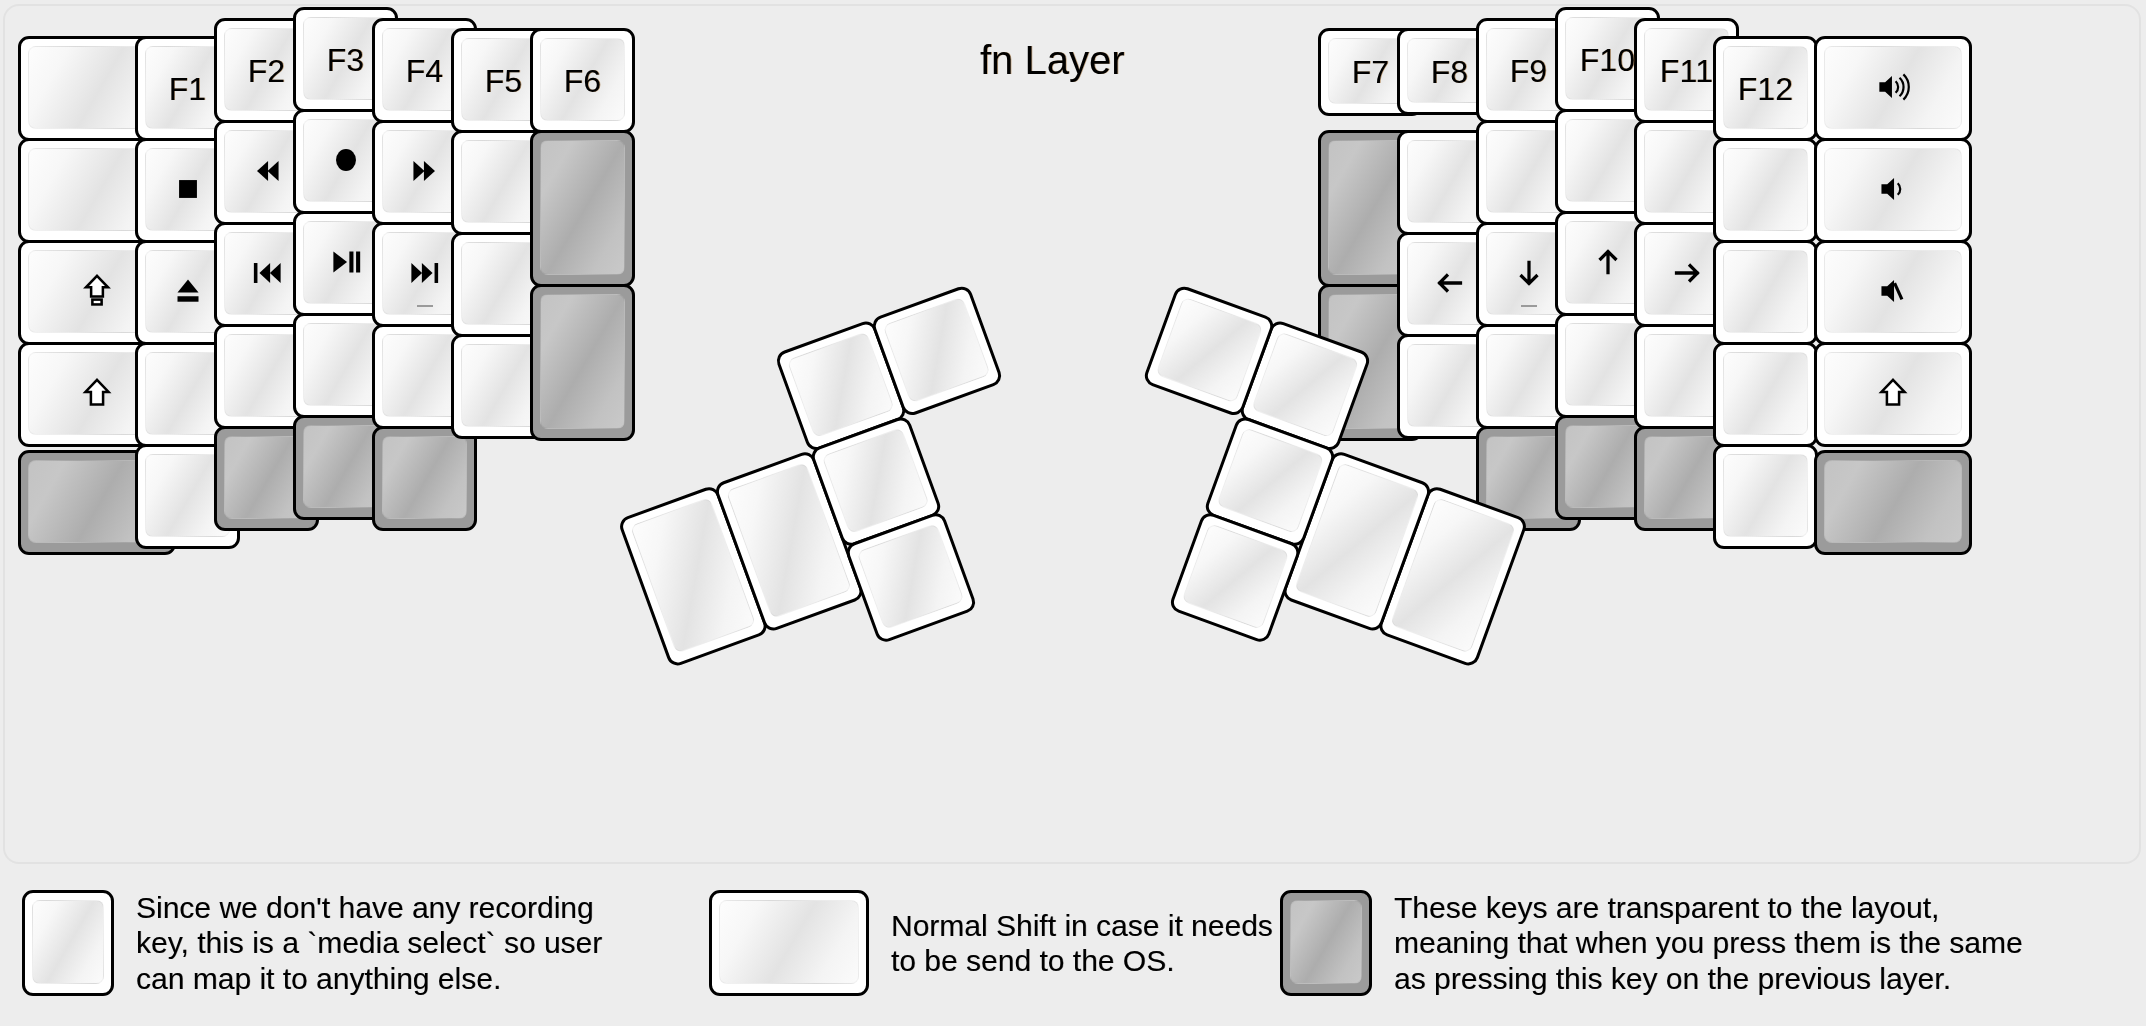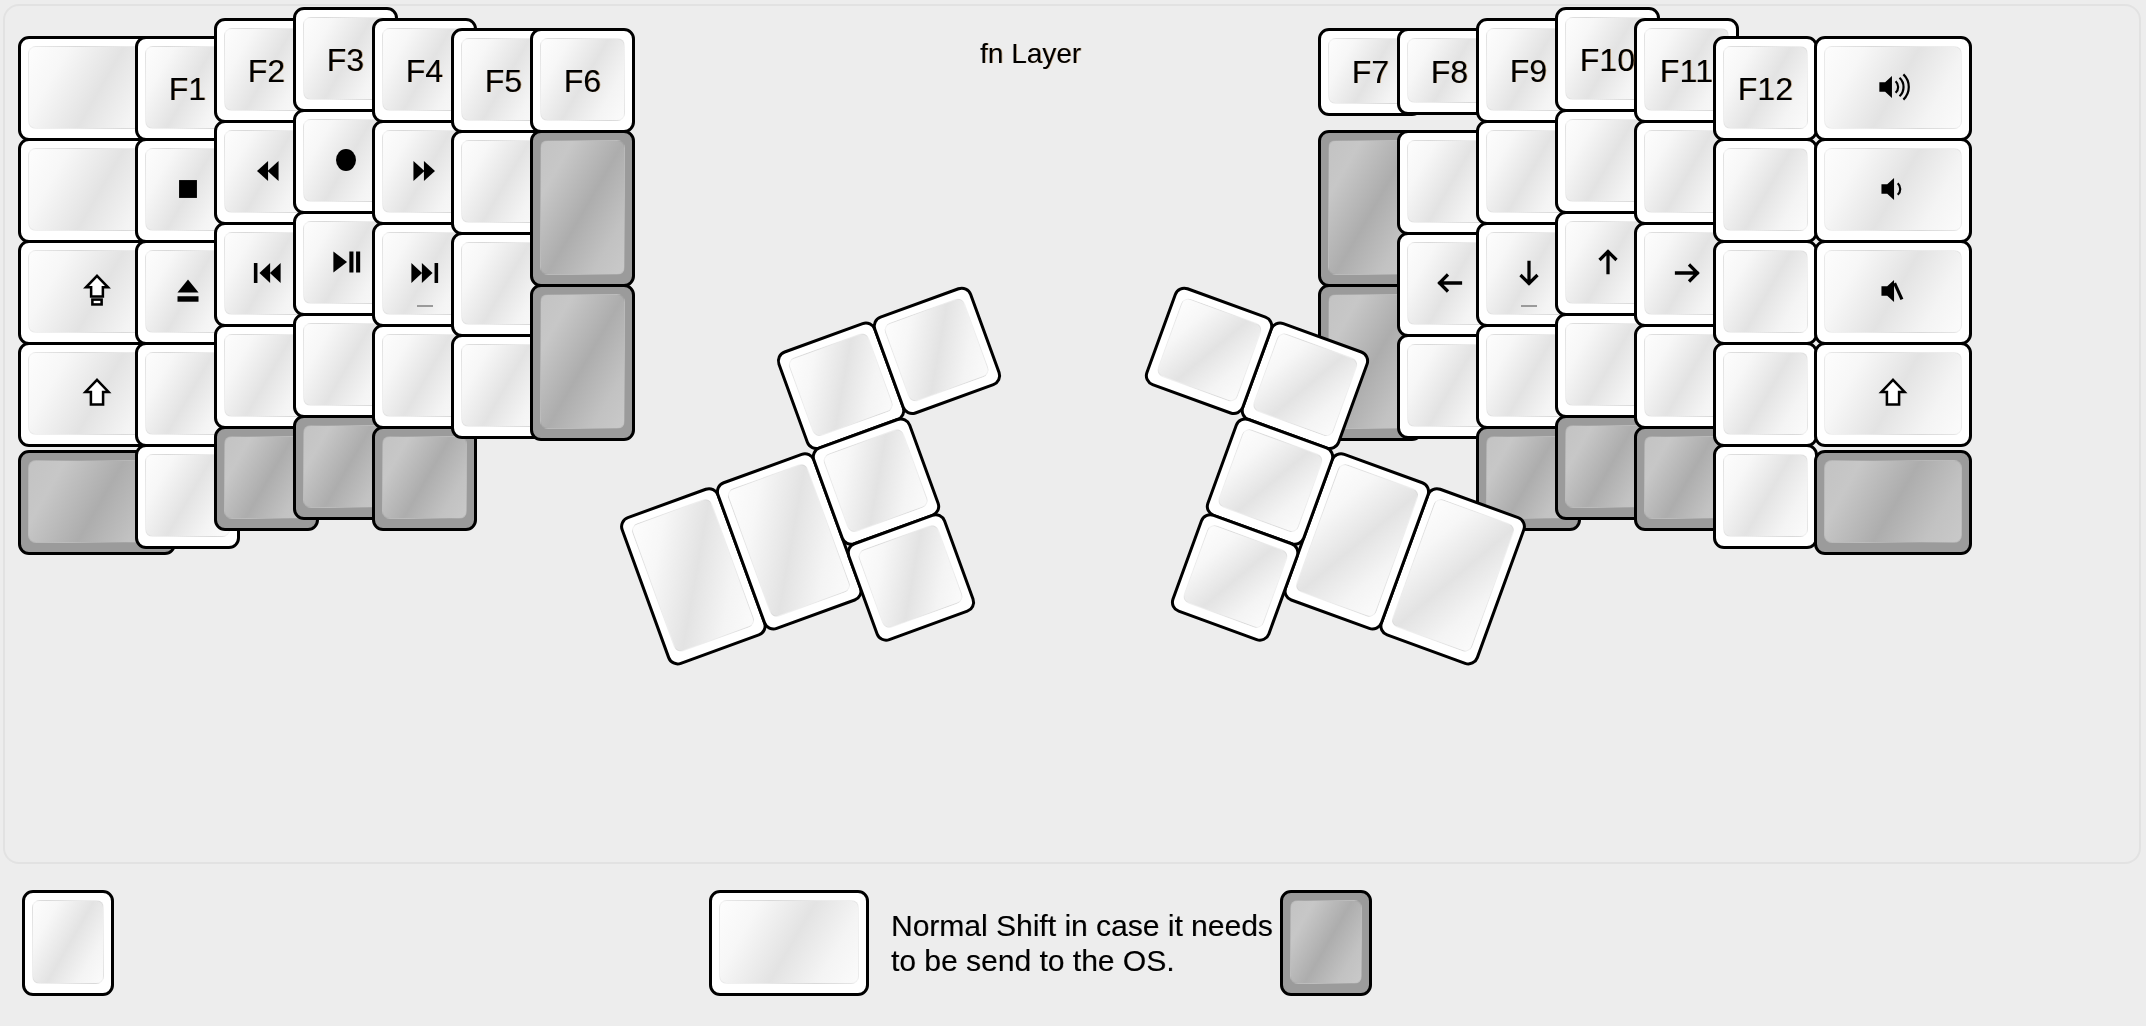--- a/index.html
+++ b/index.html
@@ -84,21 +84,21 @@
     margin-left:22px;
     font-size:30px;
     line-height:1.18;
     color:#000;
     white-space:pre-line;
     text-shadow:.5px 0 0 rgba(0,0,0,.35);
   }
 
   .title{
     position:absolute;
-    font-size:28px;color:#000;
+    font-size:40px;color:#000;
     text-shadow:.7px 0 0 rgba(150,90,20,.5);
     white-space:nowrap;
   }
 </style>
 </head>
 <body>
 
 <div id="root">
 
   <div class="panel"></div>
@@ -425,31 +425,37 @@
       </div>
     </div>
   <div id="legend-area">
       <div class="legend" style="left: 22px; top: 890px;">
         <div class="lkey" style="width: 92px; height: 106px;">
           <div class="face"></div>
           <span class="glyph"><svg width="44" height="44" viewBox="0 0 40 40" aria-hidden="true">
               <ellipse cx="20" cy="20" rx="9.5" ry="10.5" fill="#000"></ellipse>
             </svg></span>
         </div>
+        <div class="ltext">Since we don't have any recording
+key, this is a `media select` so user
+can map it to anything else.</div>
       </div>
       <div class="legend" style="left: 665px; top: 890px; margin-left: 44px;">
         <div class="lkey" style="width: 160px; height: 106px;">
           <div class="face"></div>
           <span class="glyph"><svg width="44" height="44" viewBox="0 0 40 40" aria-hidden="true">
               <path d="M20 7.5 L31 19 L25.8 19 L25.8 31 L14.2 31 L14.2 19 L9 19 Z" fill="#fff" stroke="#000" stroke-width="2.4" stroke-linejoin="miter"></path>
             </svg></span>
         </div>
         <div class="ltext">Normal Shift in case it needs
 to be send to the OS.</div>
       </div>
       <div class="legend" style="left: 1280px; top: 890px;">
         <div class="lkey trans" style="width: 92px; height: 106px;">
           <div class="face"></div>
         </div>
+        <div class="ltext">These keys are transparent to the layout,
+meaning that when you press them is the same
+as pressing this key on the previous layer.</div>
       </div>
     </div>
 
 </div>
 
 </body></html>

